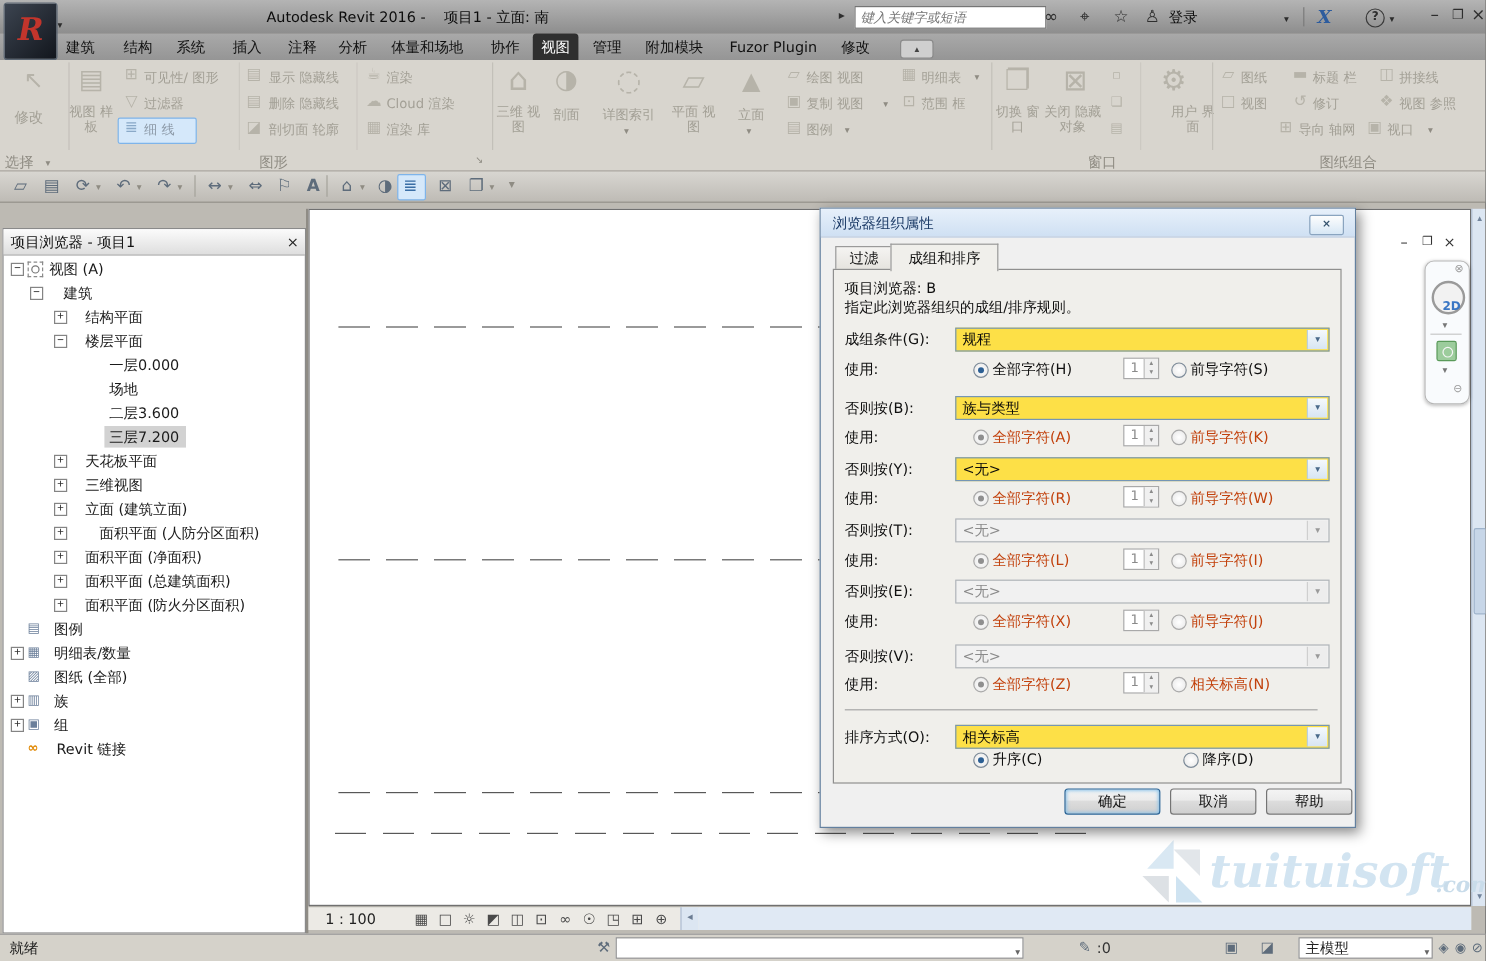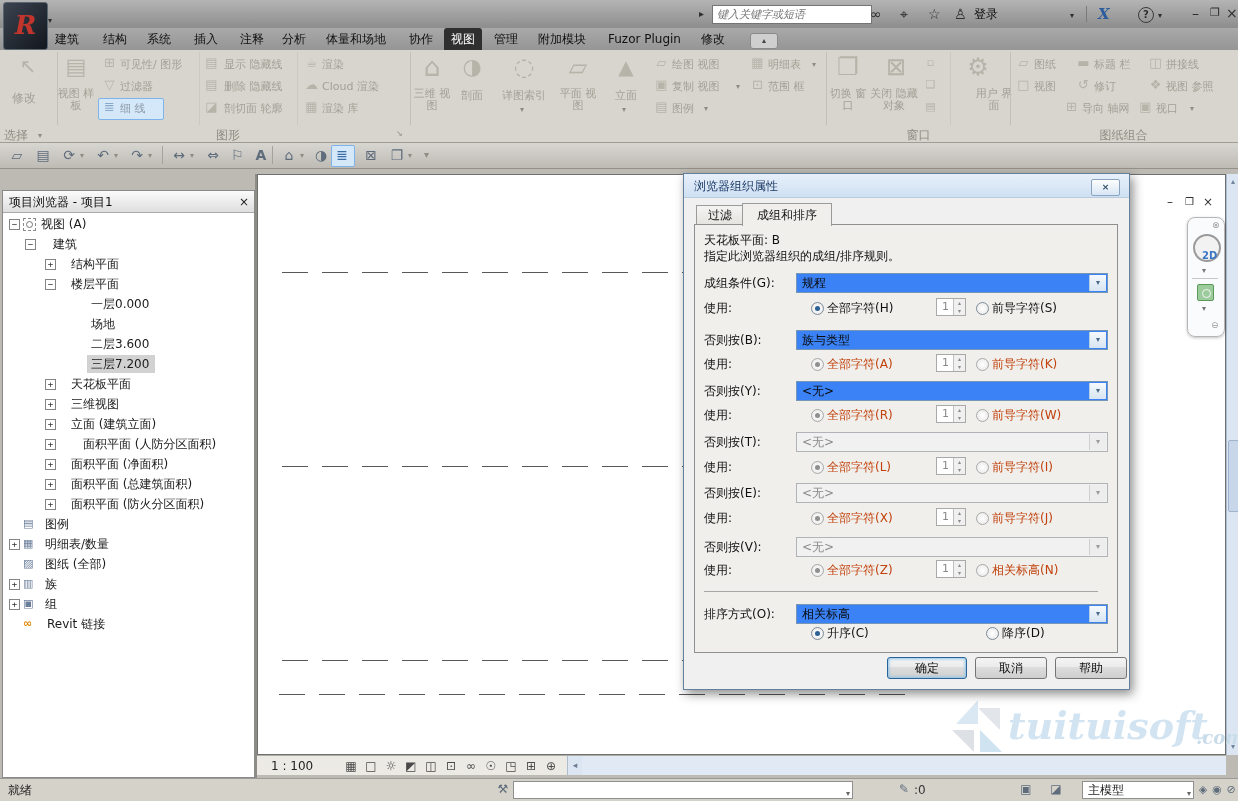--- a/index.html
+++ b/index.html
@@ -56,21 +56,21 @@
   .scombo .sarr{position:absolute;right:2px;top:4px;font-size:8px;color:#666;}
   
   .dialog{left:683px;top:173px;width:447px;height:517px;background:#f0f0f0;border:1px solid #63809f;box-shadow:3px 4px 10px rgba(0,0,0,.45);z-index:10;box-sizing:border-box;}
   .dtitle{left:0;top:0;width:445px;height:24px;background:linear-gradient(#e7f0fa,#cfe0f3);border-bottom:1px solid #b9cbdf;font:12px/24px "DejaVu Sans",sans-serif;color:#1b3a66;padding-left:10px;box-sizing:border-box;}
   .dclose{left:407px;top:5px;width:27px;height:15px;background:linear-gradient(#fdfdfd,#d7e7f5);border:1px solid #8aa4bf;border-radius:2px;font:bold 9px/14px "DejaVu Sans",sans-serif;color:#31506b;text-align:center;}
   .dtab{background:linear-gradient(#f5f4f2,#e4e2dd);border:1px solid #9a9a9a;font:12px/19px "DejaVu Sans",sans-serif;text-align:center;color:#111;}
   .dtab.act{background:#f0efeb;border-bottom:none;z-index:3;}
   .dcontent{left:10px;top:50px;width:424px;height:429px;border:1px solid #8f8f8f;background:#f0efeb;box-sizing:border-box;}
   .dt{font:12px/16px "DejaVu Sans",sans-serif;color:#101010;white-space:nowrap;}
   .dt.gray{color:#c2410c;}
-  .combo{height:20px;background:#3b82f6;border:1px solid #7596b5;font:12px/18px "DejaVu Sans",sans-serif;color:#0a0a0a;box-sizing:border-box;padding-left:5px;}
+  .combo{height:20px;background:#fde047;border:1px solid #7596b5;font:12px/18px "DejaVu Sans",sans-serif;color:#0a0a0a;box-sizing:border-box;padding-left:5px;}
   .combo .arr{position:absolute;right:1px;top:1px;width:16px;height:16px;background:linear-gradient(#f5f9fc,#d7e5f2);border-left:1px solid #b9cfe2;color:#4a6a8a;font-size:8px;line-height:16px;text-align:center;}
   .combo.dis{background:#f1f1f1;border-color:#b0b4b8;color:#8a8a8a;}
   .combo.dis .arr{background:#ededed;border-left-color:#cfcfcf;color:#9a9a9a;}
   .rad{width:11px;height:11px;border:1px solid #7d8b99;border-radius:50%;background:radial-gradient(#fff,#e6e6e6);}
   .rad.dis{border-color:#a9a9a9;}
   .rad.bsel::after{content:"";position:absolute;left:3px;top:3px;width:5px;height:5px;border-radius:50%;background:#2c5f93;}
   .rad.gsel::after{content:"";position:absolute;left:3px;top:3px;width:5px;height:5px;border-radius:50%;background:#8f8f8f;}
   .spin{width:30px;height:18px;background:#fff;border:1px solid #a9a9a9;box-sizing:border-box;font:11px/16px "DejaVu Sans",sans-serif;color:#8a8a8a;padding-left:5px;}
   .spin .ud{position:absolute;right:0;top:0;width:11px;height:16px;background:#f0f0f0;border-left:1px solid #c0c0c0;font:6px/8px "DejaVu Sans",sans-serif;color:#8a8a8a;text-align:center;}
   .btn{height:22px;background:linear-gradient(#f4f4f4,#ebebeb 45%,#dddddd 46%,#cfcfcf);border:1px solid #747474;border-radius:3px;font:12px/20px "DejaVu Sans",sans-serif;color:#101010;text-align:center;box-sizing:border-box;}
@@ -82,20 +82,21 @@
   .wmtld{font:italic bold 18px/20px "DejaVu Serif",serif;color:#c9dcea;}
 </style>
 </head>
 <body>
 
 <div class="app">
 
   <div class="x titlebar"></div>
   <div class="x applogo">R</div>
   <span class="x dd" style="left:48px;top:16px;color:#2c2c2c">▾</span>
+  <span class="x tt" style="left:222px;top:4px">Autodesk Revit 2016 -    项目1 - 立面: 南</span>
   <span class="x tbi" style="left:699px;top:6px;font-size:10px">▸</span>
   <input class="x search" placeholder="键入关键字或短语" style="">
   <span class="x tbi" style="left:870px;top:6px">∞</span>
   <span class="x tbi" style="left:900px;top:6px">⌖</span>
   <span class="x tbi" style="left:928px;top:6px">☆</span>
   <span class="x tbi" style="left:954px;top:6px">♙</span>
   <span class="x tt" style="left:974px;top:4px">登录</span>
   <span class="x dd" style="left:1070px;top:11px;color:#2c2c2c">▾</span>
   <div class="x" style="left:1086px;top:6px;width:1px;height:16px;background:#7b7b7b"></div>
   <span class="x" style="left:1098px;top:5px;font:italic bold 15px/18px 'DejaVu Serif',serif;color:#2d5c9e">X</span>
@@ -389,21 +390,21 @@
     <span class="x wmtld" style="left:248px;top:32px">.com</span>
   </div>
 
   <div class="x dialog">
     <div class="x dtitle">浏览器组织属性</div>
     <span class="x dclose">×</span>
     <span class="x dtab" style="left:12px;top:31px;width:46px;height:20px">过滤</span>
     <span class="x dtab act" style="left:58px;top:29px;width:88px;height:22px;line-height:22px">成组和排序</span>
     <div class="x dcontent"></div>
 
-    <span class="x dt" style="left:20px;top:58px">天花板平面: B</span>
+    <span class="x dt" style="left:20px;top:58px">项目浏览器: B</span>
     <span class="x dt" style="left:20px;top:74px">指定此浏览器组织的成组/排序规则。</span>
 
     <span class="x dt" style="left:20px;top:101px">成组条件(G):</span>
     <div class="x combo" style="left:112px;top:99px;width:312px">
       <span>规程</span>
       <span class="arr">▾</span>
     </div>
     <span class="x dt" style="left:20px;top:126px">使用:</span>
     <span class="x rad bsel" style="left:127px;top:128px"></span>
     <span class="x dt" style="left:143px;top:126px">全部字符(H)</span>

